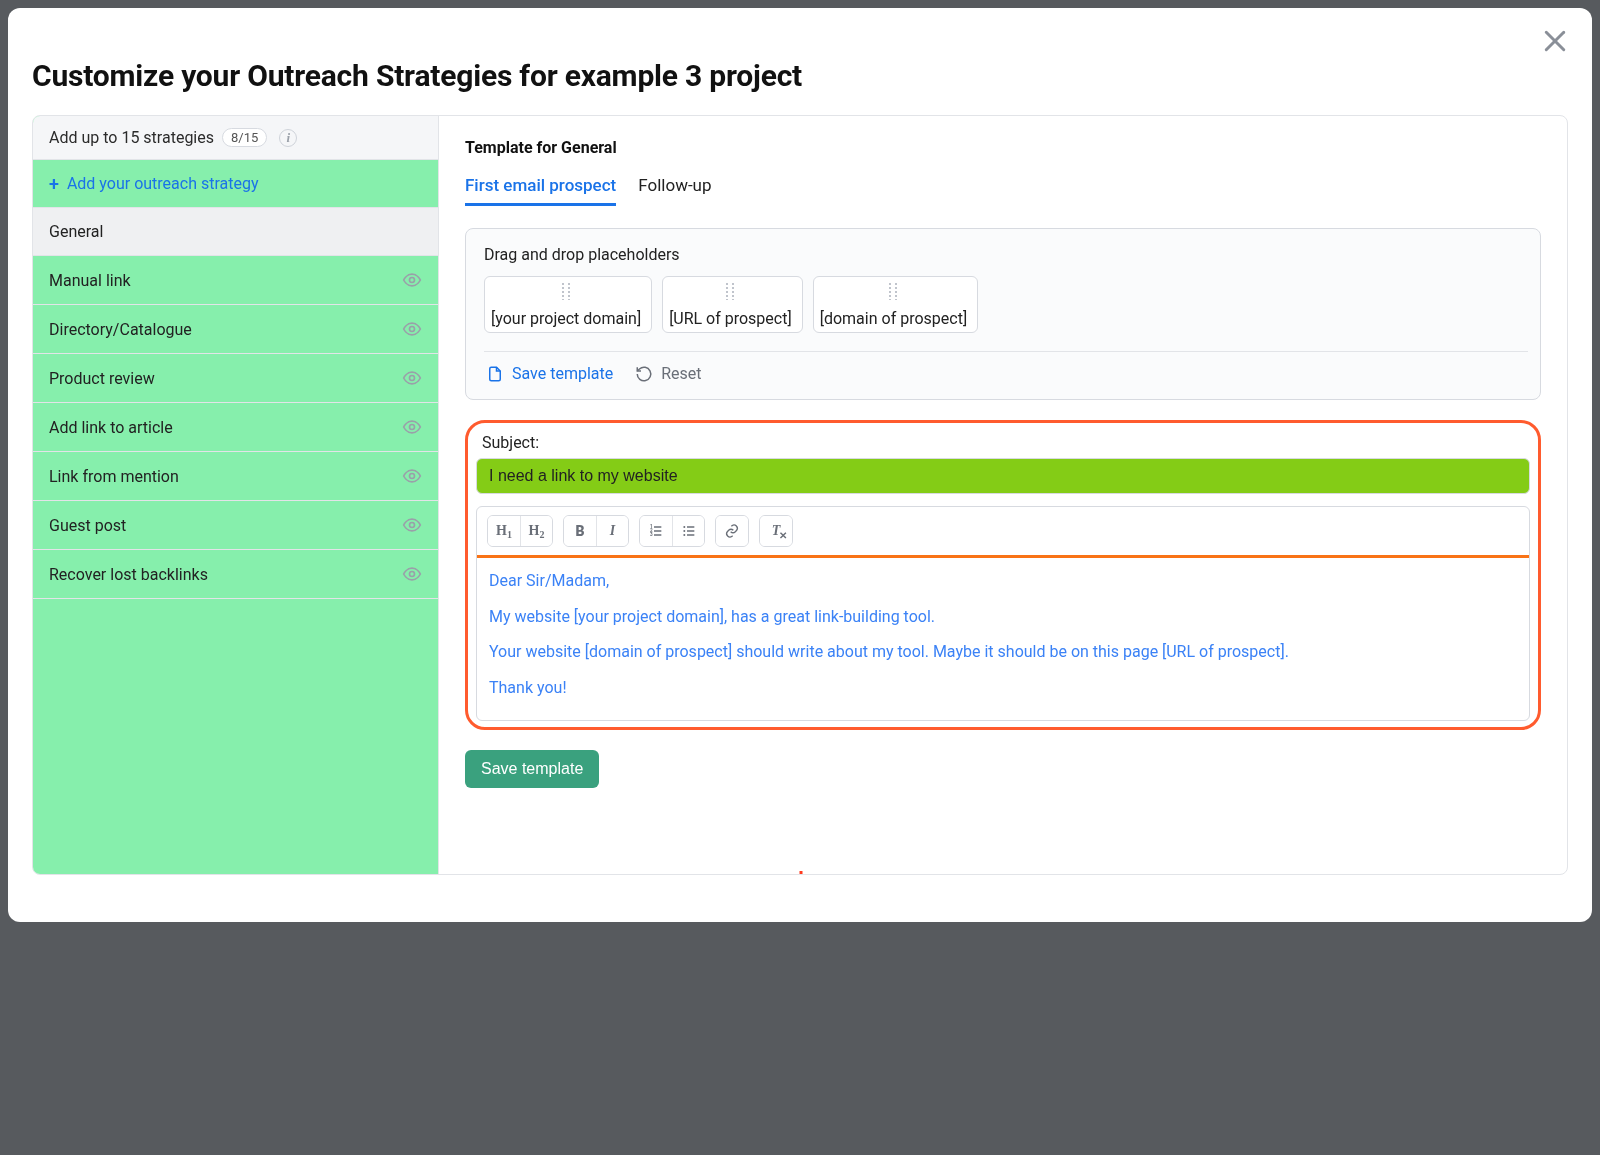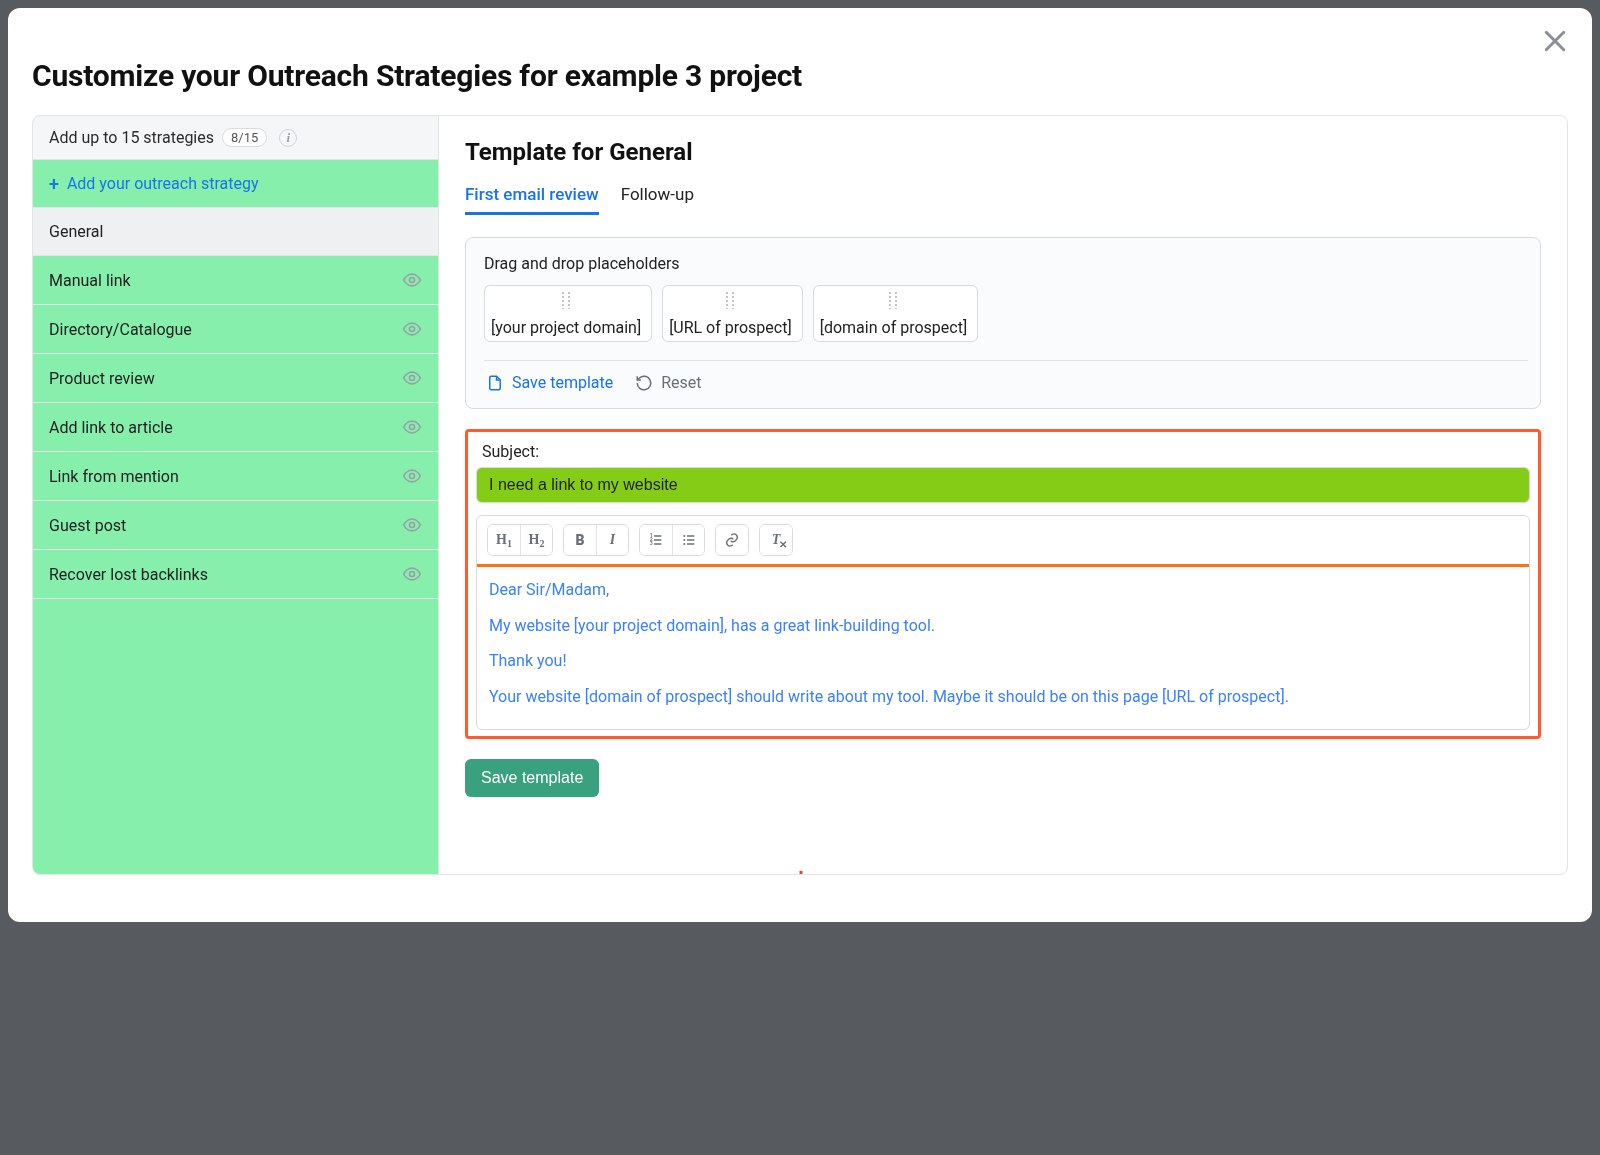--- a/index.html
+++ b/index.html
@@ -116,21 +116,21 @@
   .eye-icon { color: #9aa0a9; display: inline-flex; }
   .eye-icon svg { width: 20px; height: 20px; }
 
   
   .main {
     flex: 1;
     padding: 22px 26px 22px 26px;
     position: relative;
   }
   .template-title {
-    font-size: 24px;
+    font-size: 16px;
     font-weight: 700;
     color: #111;
   }
   .tabs {
     display: flex;
     gap: 22px;
     margin-top: 18px;
   }
   .tab {
     font-size: 17px;
@@ -191,21 +191,21 @@
     gap: 8px;
     font-size: 16px;
     cursor: pointer;
   }
   .ph-action.save { color: #1a73e8; }
   .ph-action.reset { color: #6a6f78; }
   .ph-action svg { width: 18px; height: 18px; }
 
   .editor-outline {
     border: 3px solid #ff5b2e;
-    border-radius: 4px;
+    border-radius: 20px;
     margin-top: 20px;
     padding: 8px 8px 6px 8px;
   }
   .subject-label { font-size: 16px; margin: 2px 0 6px 6px; color: #222; }
   .subject-input {
     width: 100%;
     border: 1px solid #d7dae0;
     border-radius: 6px;
     padding: 8px 12px;
     font-size: 16px;
@@ -370,21 +370,21 @@
                 </svg>
               </span>
             </li>
           </ul>
       </aside>
 
       <section class="main">
         <div class="template-title">Template for General</div>
 
         <div class="tabs">
-          <div class="tab active">First email review</div>
+          <div class="tab active">First email prospect</div>
           <div class="tab">Follow-up</div>
         </div>
 
         <div class="placeholder-box">
           <div class="ph-title">Drag and drop placeholders</div>
           <div class="ph-chips" id="ph-chips">
               <div class="chip">
                 <span class="grip"></span>
                 <span>[your project domain]</span>
               </div>
@@ -465,22 +465,22 @@
               </div>
               <div class="tgroup">
                 <div class="tbtn">
                   <span style="font-style:italic;font-family:Georgia,serif;position:relative;">T<span style="position:absolute;font-size:10px;font-style:normal;bottom:-2px;right:-7px;">✕</span></span>
                 </div>
               </div>
             </div>
             <div class="rte-body" id="rte-body">
                 <p>Dear Sir/Madam,</p>
                 <p>My website [your project domain], has a great link-building tool.</p>
+                <p>Your website [domain of prospect] should write about my tool. Maybe it should be on this page [URL of prospect].</p>
                 <p>Thank you!</p>
-                <p>Your website [domain of prospect] should write about my tool. Maybe it should be on this page [URL of prospect].</p>
               </div>
           </div>
         </div>
 
         <button class="save-btn">Save template</button>
 
         <div class="arrow-annot">
           <svg viewBox="0 0 145 100">
             <path d="M10 5 C 10 60, 60 85, 128 78" stroke="#ff3b1f" stroke-width="3" fill="none"></path>
             <path d="M128 78 l-12 -8 M128 78 l-14 6" stroke="#ff3b1f" stroke-width="3" fill="none"></path>

